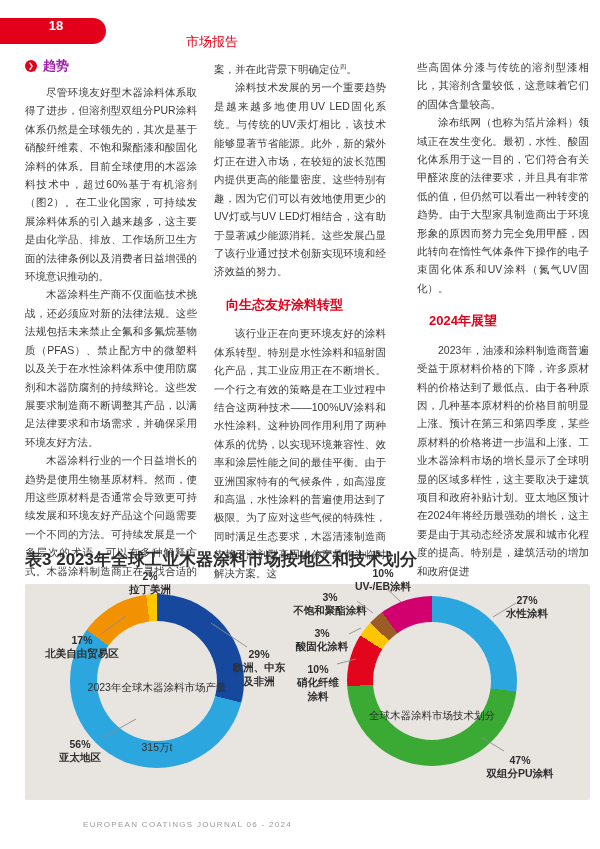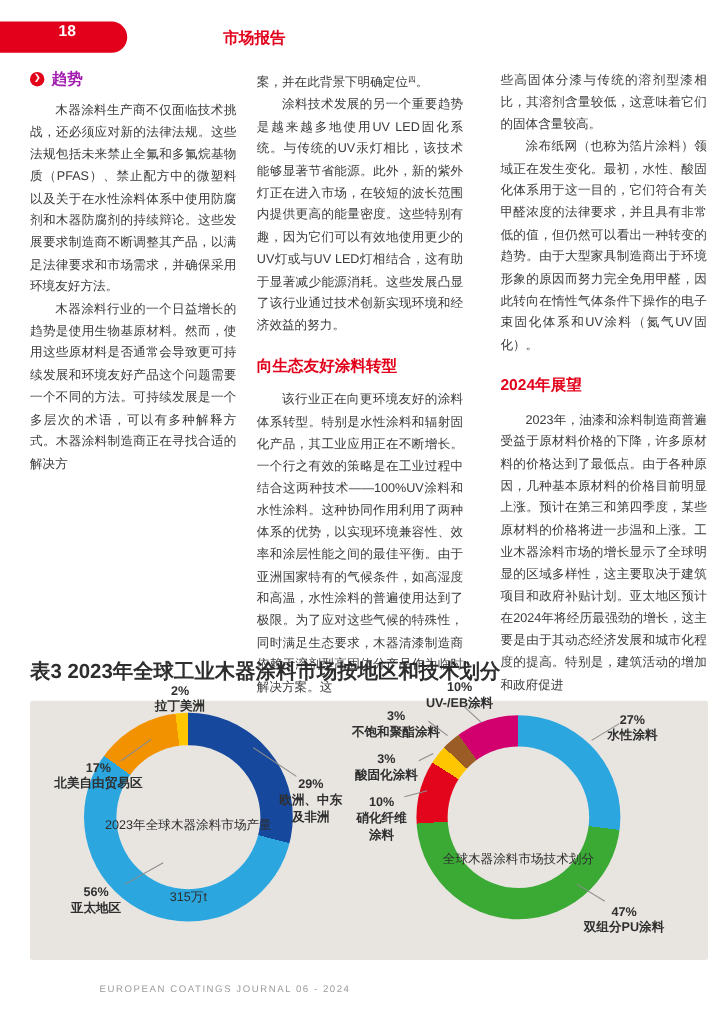--- a/index.html
+++ b/index.html
@@ -3,35 +3,35 @@
 <meta charset="utf-8">
 <style>
   html,body{margin:0;padding:0;background:#ffffff;}
   .page{position:relative;width:600px;height:849px;background:#ffffff;overflow:hidden;
         font-family:"Liberation Sans","DejaVu Sans",sans-serif;color:#3b3b3b;}
 
   
   .pill{position:absolute;left:0;top:18px;height:26px;padding:0 24px 0 30px;
         background:#e2001a;border-radius:0 14px 14px 0;display:flex;align-items:center;gap:20px;
         color:#ffffff;font-size:13px;font-weight:bold;flex-direction:column;}
-  .kicker{position:absolute;left:186px;top:23px;color:#e2001a;font-size:13px;font-weight:bold;}
+  .kicker{position:absolute;left:186px;top:33px;color:#e2001a;font-size:13px;font-weight:normal;}
 
   
   .col{position:absolute;top:58px;width:172px;font-size:10.5px;line-height:18.4px;
        text-align:justify;}
   .col1{left:25px;}
   .col2{left:214px;}
   .col3{left:417px;}
   .col p{margin:0;text-indent:2em;}
   .col p.cont{text-indent:0;}
   .trend-head{display:flex;align-items:center;gap:6px;margin-bottom:9px;}
   .bullet{width:12px;height:12px;border-radius:50%;background:#e2001a;color:#fff;
           font-size:7px;line-height:12px;text-align:center;font-weight:bold;flex:0 0 12px;}
   .h-red{color:#a21caf;font-size:13px;font-weight:bold;line-height:16px;}
-  .col h3{color:#e2001a;font-size:13px;font-weight:bold;margin:15px 0 10px;text-align:left;}
+  .col h3{color:#e2001a;font-size:13px;font-weight:bold;margin:15px 12px 10px;text-align:left;}
   sup.ref{font-size:6.5px;vertical-align:4px;}
 
   
   .caption{position:absolute;left:25px;top:548px;font-size:17px;font-weight:bold;color:#2e2e2e;}
 
   
   .chart-panel{position:absolute;left:25px;top:584px;width:565px;height:216px;
                background:#e8e5e1;border-radius:2px;}
   .donut{position:absolute;border-radius:50%;}
   .donut .hole{position:absolute;border-radius:50%;background:#e8e5e1;}
@@ -62,20 +62,21 @@
     <span>18</span>
     <span>木器涂料</span>
   </div>
   <span class="kicker">市场报告</span>
 
   <div class="col col1">
     <div class="trend-head">
       <span class="bullet">❯</span>
       <span class="h-red">趋势</span>
     </div>
+    <p>尽管环境友好型木器涂料体系取得了进步，但溶剂型双组分PUR涂料体系仍然是全球领先的，其次是基于硝酸纤维素、不饱和聚酯漆和酸固化涂料的体系。目前全球使用的木器涂料技术中，超过60%基于有机溶剂（图2）。在工业化国家，可持续发展涂料体系的引入越来越多，这主要是由化学品、排放、工作场所卫生方面的法律条例以及消费者日益增强的环境意识推动的。</p>
     <p>木器涂料生产商不仅面临技术挑战，还必须应对新的法律法规。这些法规包括未来禁止全氟和多氟烷基物质（PFAS）、禁止配方中的微塑料以及关于在水性涂料体系中使用防腐剂和木器防腐剂的持续辩论。这些发展要求制造商不断调整其产品，以满足法律要求和市场需求，并确保采用环境友好方法。</p>
     <p>木器涂料行业的一个日益增长的趋势是使用生物基原材料。然而，使用这些原材料是否通常会导致更可持续发展和环境友好产品这个问题需要一个不同的方法。可持续发展是一个多层次的术语，可以有多种解释方式。木器涂料制造商正在寻找合适的解决方</p>
   </div>
 
   <div class="col col2">
     <p class="cont"><span>案，并在此背景下明确定位</span><sup class="ref">四</sup><span>。</span></p>
     <p>涂料技术发展的另一个重要趋势是越来越多地使用UV LED固化系统。与传统的UV汞灯相比，该技术能够显著节省能源。此外，新的紫外灯正在进入市场，在较短的波长范围内提供更高的能量密度。这些特别有趣，因为它们可以有效地使用更少的UV灯或与UV LED灯相结合，这有助于显著减少能源消耗。这些发展凸显了该行业通过技术创新实现环境和经济效益的努力。</p>
     <h3>向生态友好涂料转型</h3>
     <p>该行业正在向更环境友好的涂料体系转型。特别是水性涂料和辐射固化产品，其工业应用正在不断增长。一个行之有效的策略是在工业过程中结合这两种技术——100%UV涂料和水性涂料。这种协同作用利用了两种体系的优势，以实现环境兼容性、效率和涂层性能之间的最佳平衡。由于亚洲国家特有的气候条件，如高湿度和高温，水性涂料的普遍使用达到了极限。为了应对这些气候的特殊性，同时满足生态要求，木器清漆制造商依赖于溶剂型高固体分产品作为临时解决方案。这</p>
   </div>

